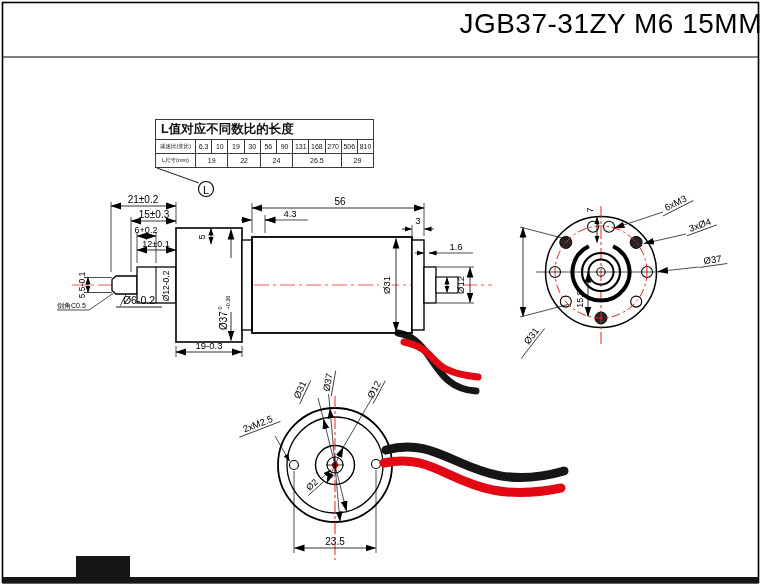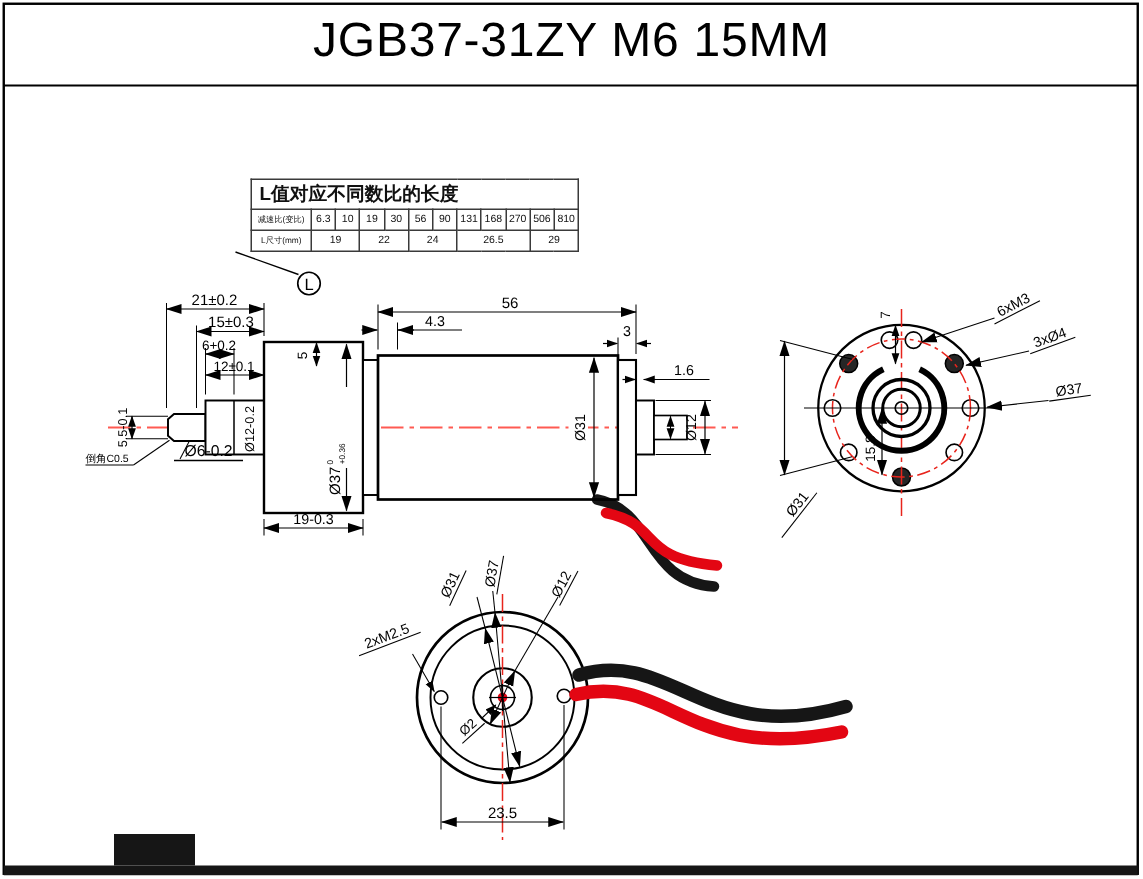--- a/index.html
+++ b/index.html
@@ -1,20 +1,20 @@
 <!DOCTYPE html>
 <html><head>
 <meta charset="utf-8">
 <style>
   html,body{margin:0;padding:0;background:#fff;}
   .page{position:relative;width:762px;height:586px;background:#fff;overflow:hidden;
         font-family:"Liberation Sans","DejaVu Sans",sans-serif;}
-  .title{position:absolute;top:8px;left:0;width:100%;text-align:center;
-         font-size:32px;color:#000;letter-spacing:.5px;}
-  table.ratio{position:absolute;left:167px;top:119px;width:218px;table-layout:fixed;
+  .title{position:absolute;top:8px;left:0;width:100%;text-align:right;
+         font-size:28px;color:#000;letter-spacing:.5px;}
+  table.ratio{position:absolute;left:155px;top:119px;width:218px;table-layout:fixed;
               border-collapse:collapse;background:#fff;}
   table.ratio th,table.ratio td{border:1px solid #3a3a3a;color:#111;overflow:hidden;white-space:nowrap;}
   table.ratio th{font-size:12.5px;font-weight:600;text-align:left;padding:1px 5px;height:15px;}
   table.ratio td{text-align:center;font-size:7px;height:13px;padding:0;}
   table.ratio td.lbl{font-size:5.5px;}
   svg.cad{position:absolute;left:0;top:0;}
   svg .s{stroke:#000;fill:none;}
   svg .sw{stroke:#000;fill:#fff;}
   svg .t{fill:#000;text-anchor:middle;font-family:"Liberation Sans","DejaVu Sans",sans-serif;}
   svg .ts{text-anchor:start;}

